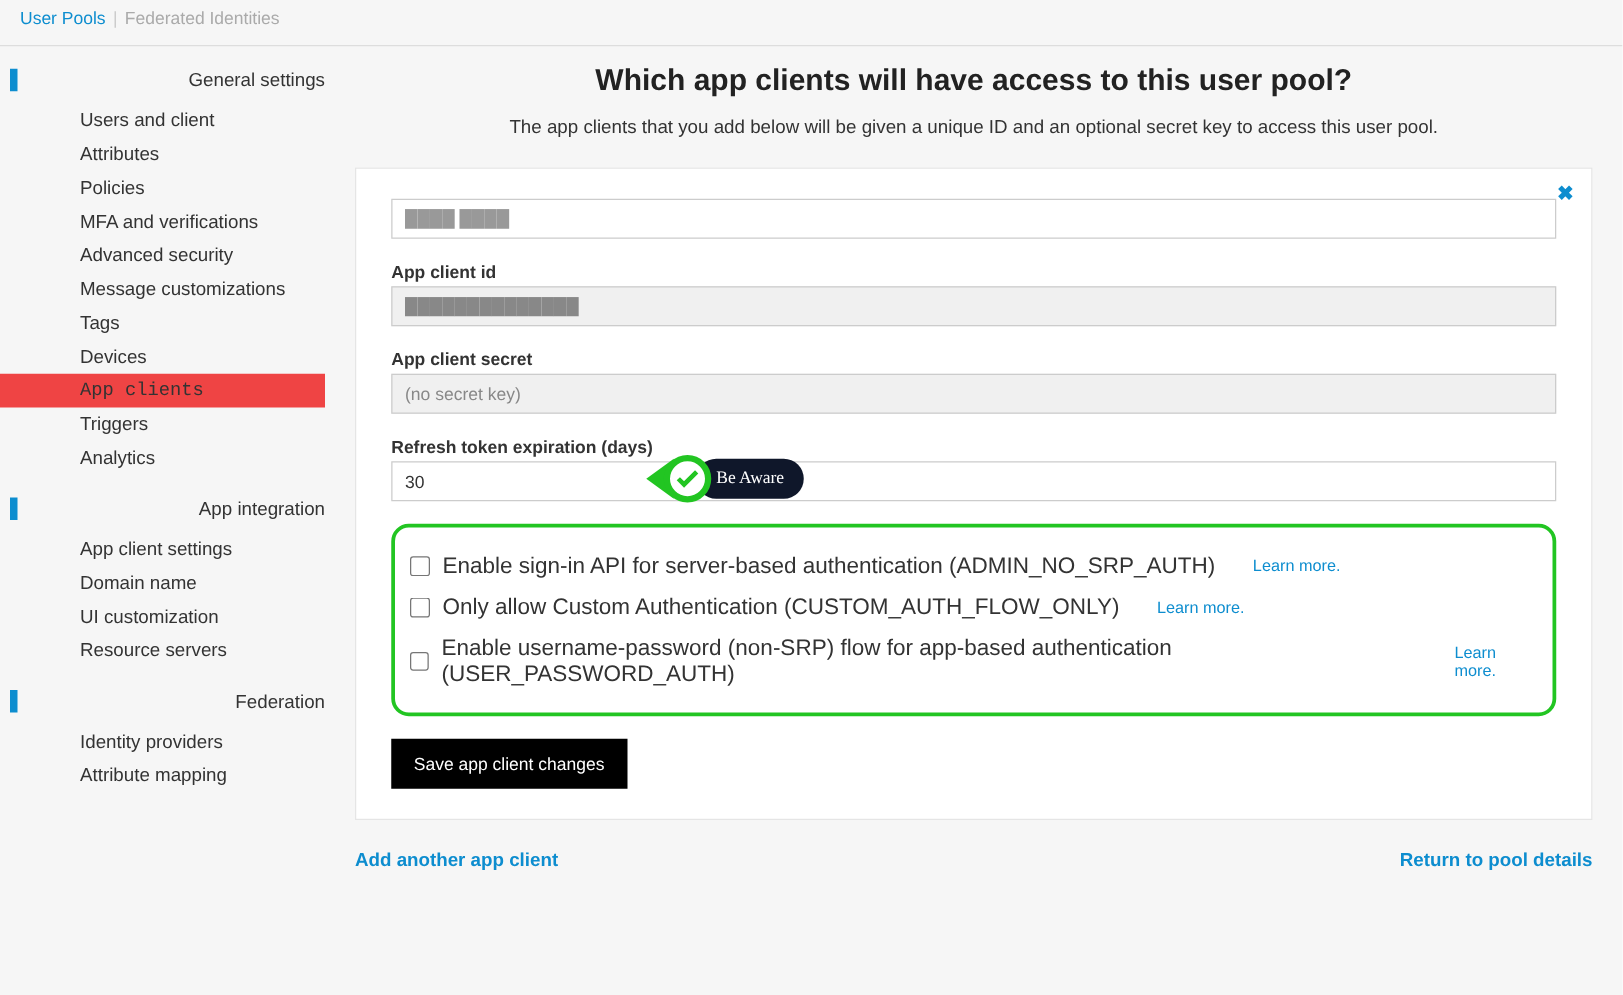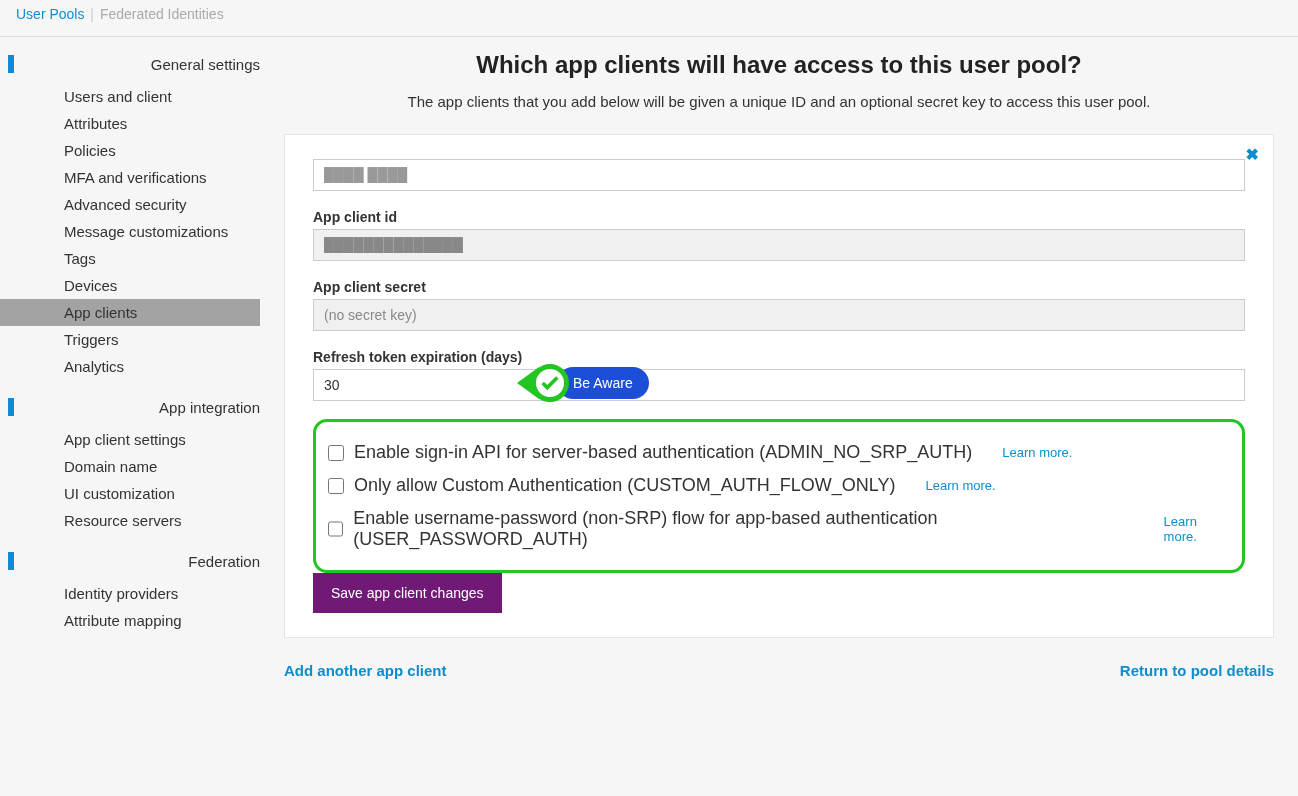--- a/index.html
+++ b/index.html
@@ -11,45 +11,45 @@
 .tab-inactive { color: #aaa; }
 .tab-sep { color: #ccc; margin: 0 2px; }
 .pool-title { font-size: 28px; font-weight: bold; color: #222; margin-top: 2px; }
 .container { display: flex; }
 .sidebar { width: 260px; padding: 14px 0 0 0; }
 .side-section { display: flex; align-items: center; padding: 4px 0 4px 8px; margin-bottom: 6px; justify-content: space-between; }
 .side-marker { width: 6px; height: 18px; background: #0d8dcf; margin-right: 12px; }
 .side-section-label { color: #333; font-size: 15px; }
 .side-items { margin: 0 0 14px 0; }
 .side-item { padding: 5px 10px 5px 64px; cursor: pointer; color: #333; font-size: 15px; }
-.side-item.selected { background: #a3a3a3; }
+.side-item.selected { background: #ef4444; font-family: Liberation Mono, monospace; }
 .main { flex: 1; padding: 14px 24px 24px 24px; }
 .main-title { text-align: center; font-size: 24px; font-weight: bold; color: #222; margin-bottom: 14px; }
 .main-desc { text-align: center; font-size: 15px; color: #333; margin-bottom: 24px; }
 .panel { background: #fff; border: 1px solid #e5e5e5; padding: 24px 28px; position: relative; }
 .panel .close-x { position: absolute; top: 10px; right: 14px; color: #0d8dcf; font-size: 16px; cursor: pointer; font-weight: bold; }
 .field-label { font-weight: bold; font-size: 14px; margin: 18px 0 4px 0; }
 .field-label:first-child { margin-top: 0; }
 .input { width: 100%; border: 1px solid #ccc; padding: 7px 10px; font-size: 14px; color: #333; }
 .input.disabled { background: #f0f0f0; color: #888; }
 .auth-box { border: 3px solid #22c522; border-radius: 14px; padding: 14px 12px; margin-top: 18px; }
 .auth-row { display: flex; align-items: center; gap: 10px; padding: 6px 0; position: relative; }
 .auth-row input[type="checkbox"] { width: 16px; height: 16px; }
 .auth-row .chk-label { font-size: 18px; }
 .learn-more { color: #0d8dcf; font-size: 13px; text-decoration: none; margin-left: 20px; }
 .set-attr-row { margin-top: 22px; display: flex; align-items: center; }
 .set-attr { color: #0d8dcf; font-weight: bold; font-size: 14px; text-decoration: none; }
-.save-btn { background: #701a75; color: #fff; border: none; padding: 12px 18px; font-size: 14px; cursor: pointer; }
+.save-btn { margin-top: 18px; background: #000000; color: #fff; border: none; padding: 12px 18px; font-size: 14px; cursor: pointer; }
 .bottom-links { display: flex; justify-content: space-between; margin-top: 24px; gap: 40px; }
 .bottom-links a { color: #0d8dcf; font-weight: bold; text-decoration: none; font-size: 15px; }
 .callout { display: inline-flex; align-items: center; position: relative; }
 .callout-arrow-green { width: 0; height: 0; border-top: 16px solid transparent; border-bottom: 16px solid transparent; border-right: 22px solid #22c522; }
 .callout-circle-green { width: 38px; height: 38px; border-radius: 50%; background: #fff; border: 5px solid #22c522; display: flex; align-items: center; justify-content: center; margin-left: -8px; z-index: 1; position: relative; }
 .callout-circle-green svg { width: 22px; height: 22px; }
-.callout-pill { background: #1d4ed8; color: #fff; padding: 8px 16px; border-radius: 18px; font-size: 14px; margin-left: -12px; position: relative; z-index: 0; }
+.callout-pill { background: #0f172a; color: #fff; padding: 8px 16px; border-radius: 18px; font-size: 14px; margin-left: -12px; position: relative; z-index: 0; font-family: Liberation Serif, serif; }
 .callout-arrow-blue { width: 0; height: 0; border-top: 14px solid transparent; border-bottom: 14px solid transparent; border-right: 20px solid #1e90e0; }
 .callout-circle-blue { width: 38px; height: 38px; border-radius: 50%; background: #fff; border: 5px solid #1e90e0; display: flex; align-items: center; justify-content: center; margin-left: -8px; z-index: 1; position: relative; font-size: 20px; color: #1e90e0; font-weight: bold; }
 .ive-allowed-wrapper { position: relative; margin-left: 10px; }
 </style>
 </head>
 <body>
 
 <div class="header">
   <div class="tabs">
     <a href="#" class="tab-active">User Pools</a>

